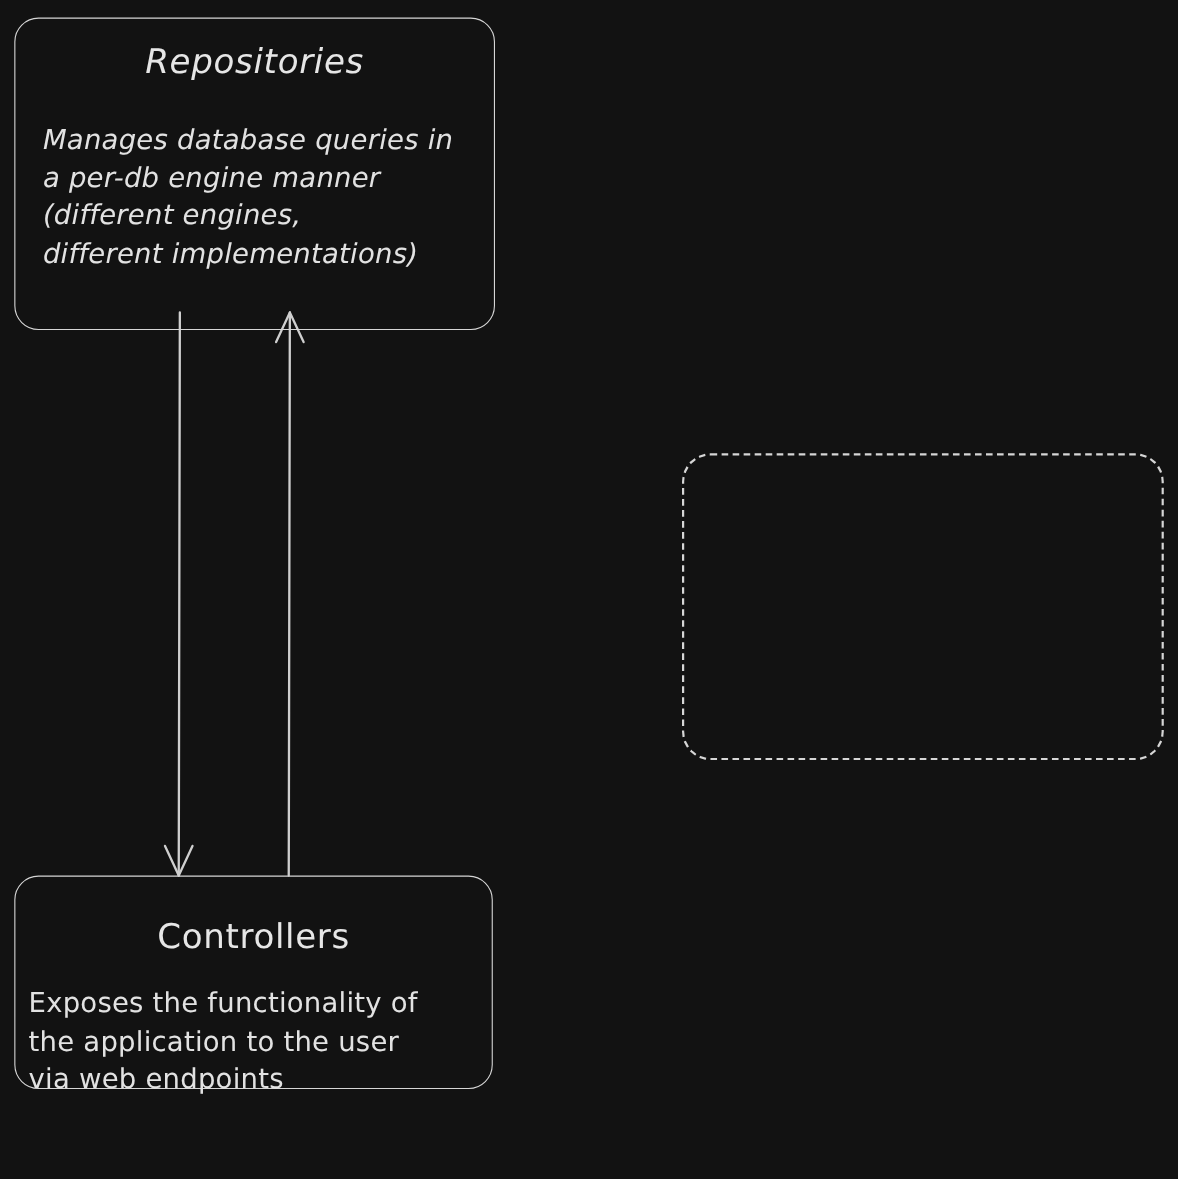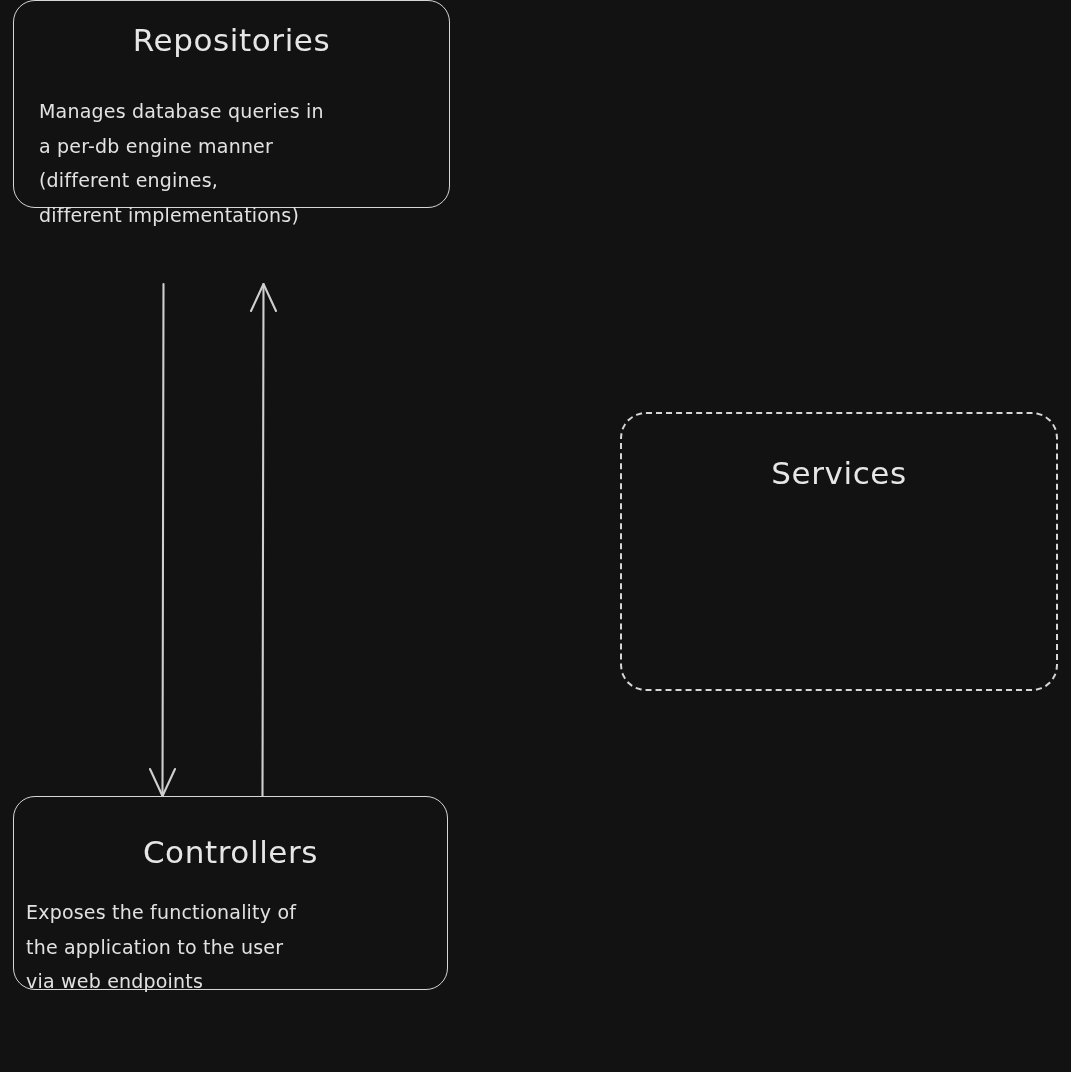--- a/index.html
+++ b/index.html
@@ -25,22 +25,22 @@
   }
   .node.solid {
     border: 1.6px solid #d6d6d6;
   }
   .node.dashed {
     border: 2px dashed #d6d6d6;
     border-radius: 26px;
   }
 
   #node-repositories {
-    left: 13px;  top: 0;
-    width: 437px; height: 208px;
+    left: 13px;  top: 16px;
+    width: 437px; height: 284px; font-style: italic;
   }
   #node-services {
     left: 620px; top: 412px;
     width: 438px; height: 279px;
   }
   #node-controllers {
     left: 13px;  top: 796px;
     width: 435px; height: 194px;
   }
 
@@ -51,21 +51,21 @@
     text-align: center;
     color: #e6e6e6;
     font-size: 31px;
     letter-spacing: 0.6px;
     font-weight: 400;
     white-space: nowrap;
   }
   .node-body {
     position: absolute;
     color: #e2e2e2;
-    font-size: 19px;
+    font-size: 25px;
     line-height: 34.5px;
     white-space: pre-line;
     letter-spacing: 0.2px;
   }
 
   #node-repositories .node-title { top: 21px; }
   #node-repositories .node-body  { top: 93px; left: 25px; right: 10px; text-align: left; }
 
   #node-services .node-title { top: 41px; }
   #node-services .node-body  { top: 112px; left: 69px; right: 20px; text-align: left; }
@@ -102,21 +102,20 @@
 
   <div class="node solid" id="node-repositories">
     <div class="node-title">Repositories</div>
     <div class="node-body">Manages database queries in
 a per-db engine manner
 (different engines,
 different implementations)</div>
   </div>
 
   <div class="node dashed" id="node-services">
-    <div class="node-title">Services</div>
   </div>
 
   <div class="node solid" id="node-controllers">
     <div class="node-title">Controllers</div>
     <div class="node-body">Exposes the functionality of
 the application to the user
 via web endpoints</div>
   </div>
 
 </div>

